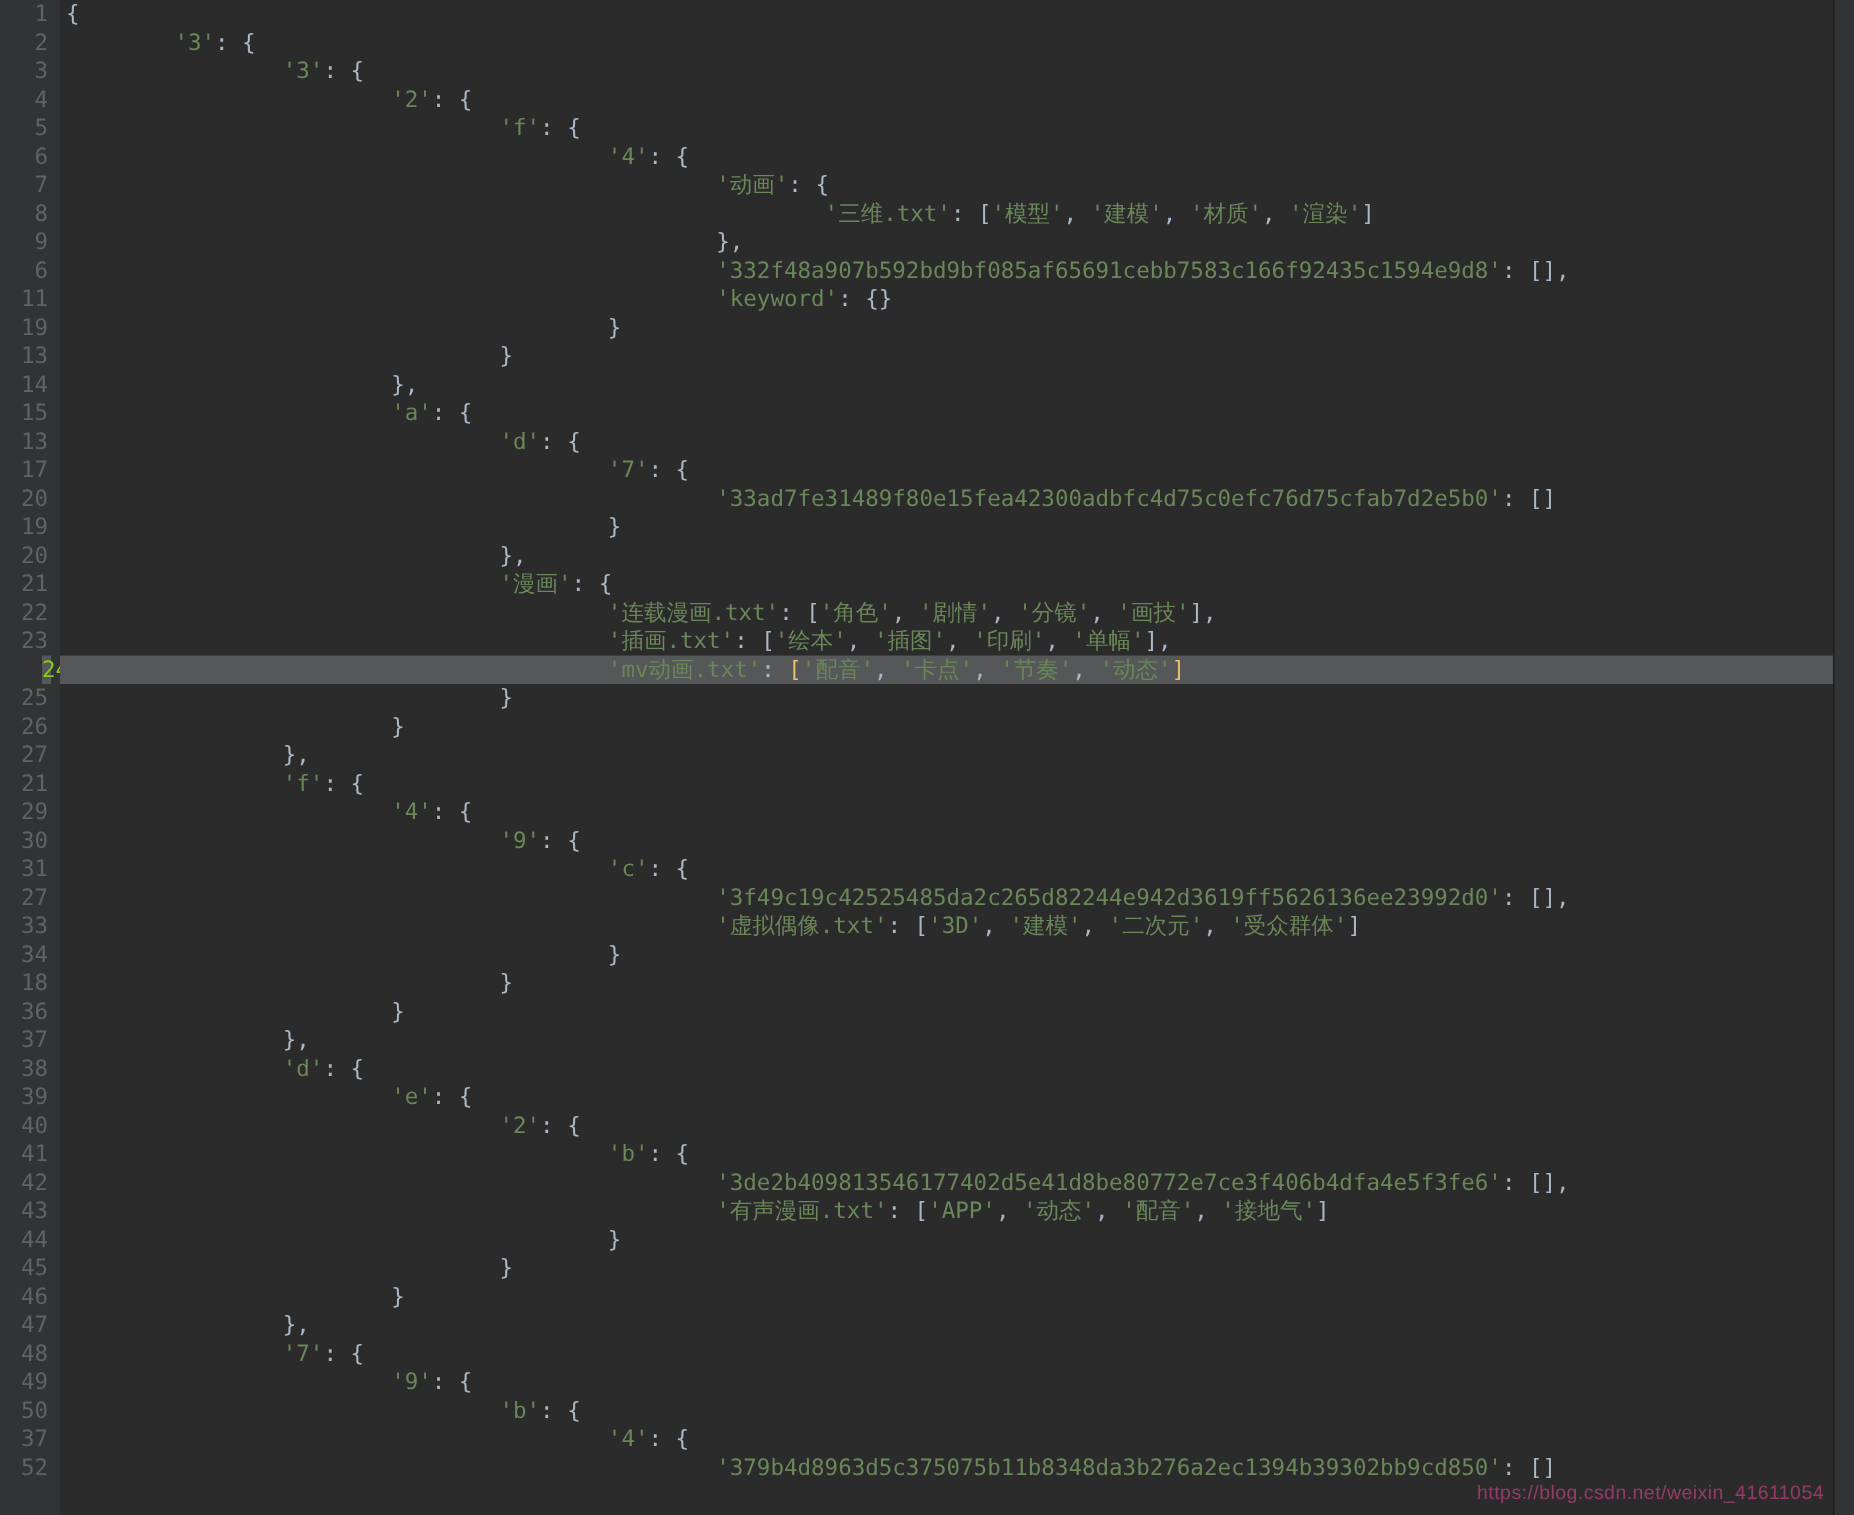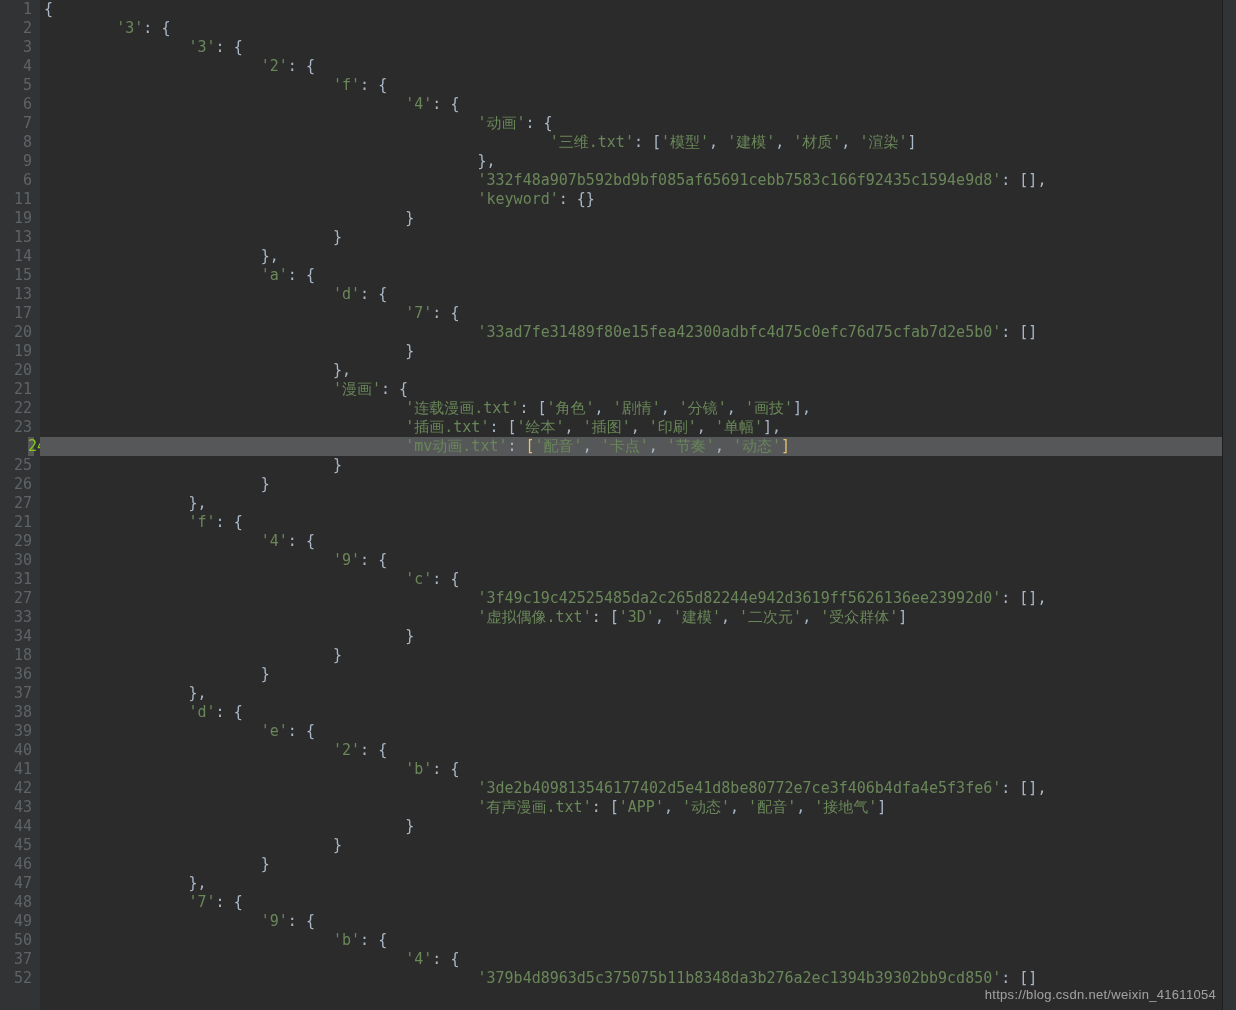--- a/index.html
+++ b/index.html
@@ -49,21 +49,21 @@
     top: 0;
     width: 14px;
     height: 100%;
     background: #313335;
     border-left: 1px solid #1e1e1e;
   }
   .watermark {
     position: absolute;
     right: 20px;
     bottom: 8px;
-    color: #ffffff;
+    color: #ec4899;
     font-size: 13px;
     opacity: 0.55;
     letter-spacing: 0.3px;
     font-family: Arial, sans-serif;
   }
 </style>
 </head>
 <body>
 
 <div class="editor">

